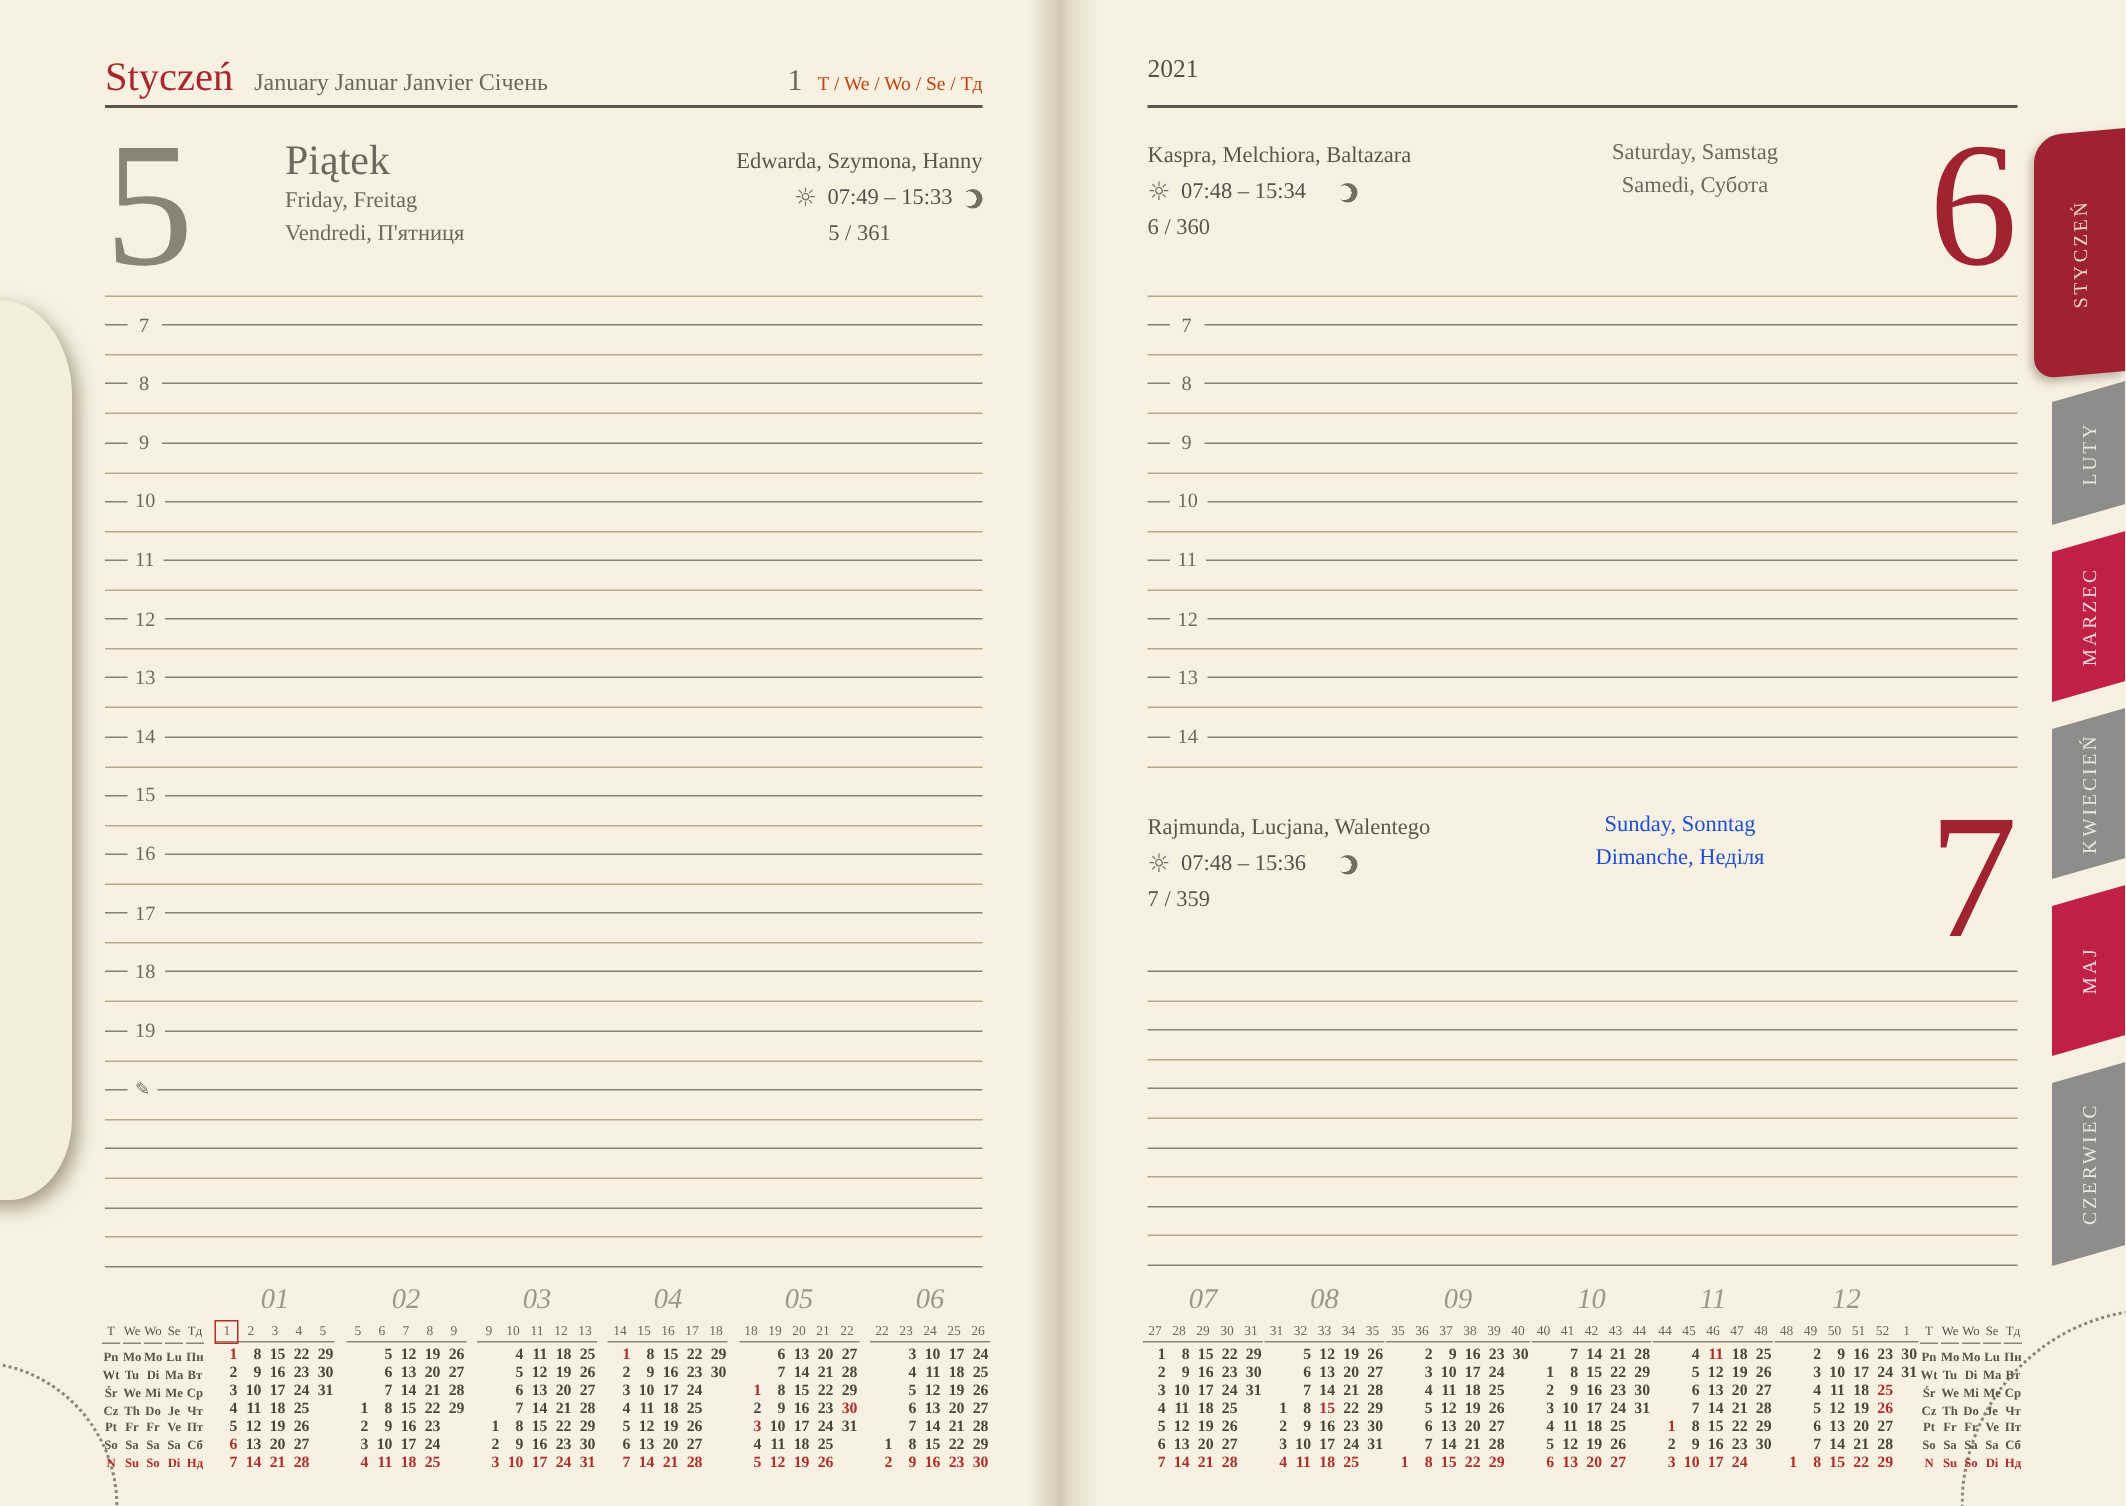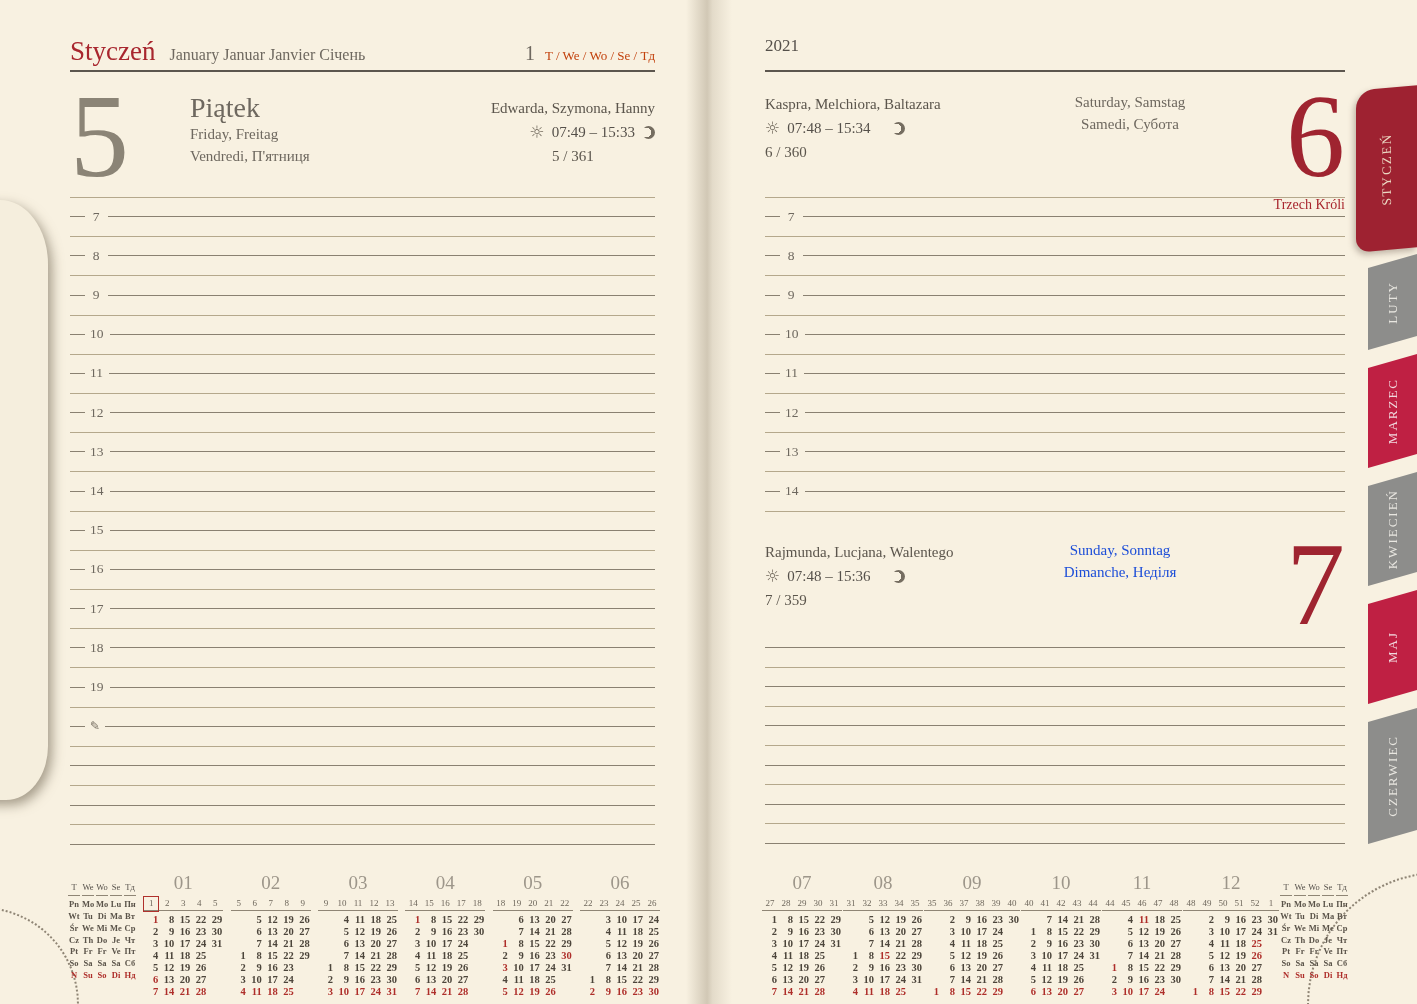--- a/index.html
+++ b/index.html
@@ -34,21 +34,21 @@
   .gl{position:absolute;left:0;right:0;height:1px;background:#b5a88c;}
   .gl.dark{background:#8a8171;}
   .gl-h{position:absolute;left:0;right:0;height:16px;margin-top:-8px;display:flex;align-items:center;background:none;}
   .gl-h .dash{width:15px;height:1px;background:#8a8171;}
   .gl-h .hlbl{font-size:13.5px;color:#6e685f;margin:0 6px 0 5px;min-width:12px;text-align:center;}
   .gl-h .fill{flex:1;height:1px;background:#8a8171;}
   .gl-h .penchar{font-family:"DejaVu Sans",sans-serif;font-size:12px;color:#756d60;margin:0 5px;}
   
   .mcal-row{position:absolute;top:856px;display:flex;justify-content:space-between;align-items:flex-start;}
   .mcal{display:flex;flex-direction:column;align-items:center;}
-  .mcal-title{font-size:19px;color:#9d968a;height:26px;margin-top:16px;}
+  .mcal-title{font-style:italic;font-size:19px;color:#9d968a;height:26px;}
   .mcal-weeks{display:grid;grid-auto-flow:column;gap:0 2px;border-bottom:1px solid #8f8575;padding:0 1px 2px;}
   .wk{width:14px;font-size:9px;color:#6e675c;text-align:center;position:relative;}
   .wk.wk-box::after{content:'';position:absolute;inset:-2px -1px -4px -1px;border:1px solid #b0312c;}
   .mcal-days{display:grid;gap:1px 2px;padding:3px 1px 0;grid-auto-flow:row;}
   .md{width:14px;font-size:10.5px;font-weight:bold;color:#4c453b;text-align:right;line-height:1.05;}
   .md.red{color:#ae2e2a;}
   .wd-col{display:flex;flex-direction:column;align-items:center;}
   .wd-spacer{height:26px;}
   .wd-grid{display:grid;grid-template-columns:repeat(5,12px);gap:1px 2px;font-size:8.5px;font-weight:bold;color:#5a5349;}
   .wd-grid .hd{border-bottom:1px solid #8f8575;padding-bottom:2px;margin-bottom:2px;font-weight:normal;color:#55504a;}
@@ -545,21 +545,20 @@
       </div>
       <div>6 / 360</div>
     </div>
     <div class="day-names ta-c" style="right:105px;width:220px;">
       <div class="day-name-sub">Saturday, Samstag</div>
       <div class="day-name-sub">Samedi, Субота</div>
     </div>
     <div class="big-num red" style="right:0;">6</div>
   </div>
 
-  <div class="holiday" style="left:765px;top:197px;width:580px;">Trzech Króli</div>
 
   <div class="grid" id="grid-right" style="left:765px;top:197px;width:580px;height:320px;">
       <div class="gl" style="top: 0px;"></div>
       <div class="gl-h" style="top: 19.6px;">
         <div class="dash"></div>
         <span class="hlbl">7</span>
         <div class="fill"></div>
       </div>
       <div class="gl" style="top: 39.2px;"></div>
       <div class="gl-h" style="top: 58.8px;">

